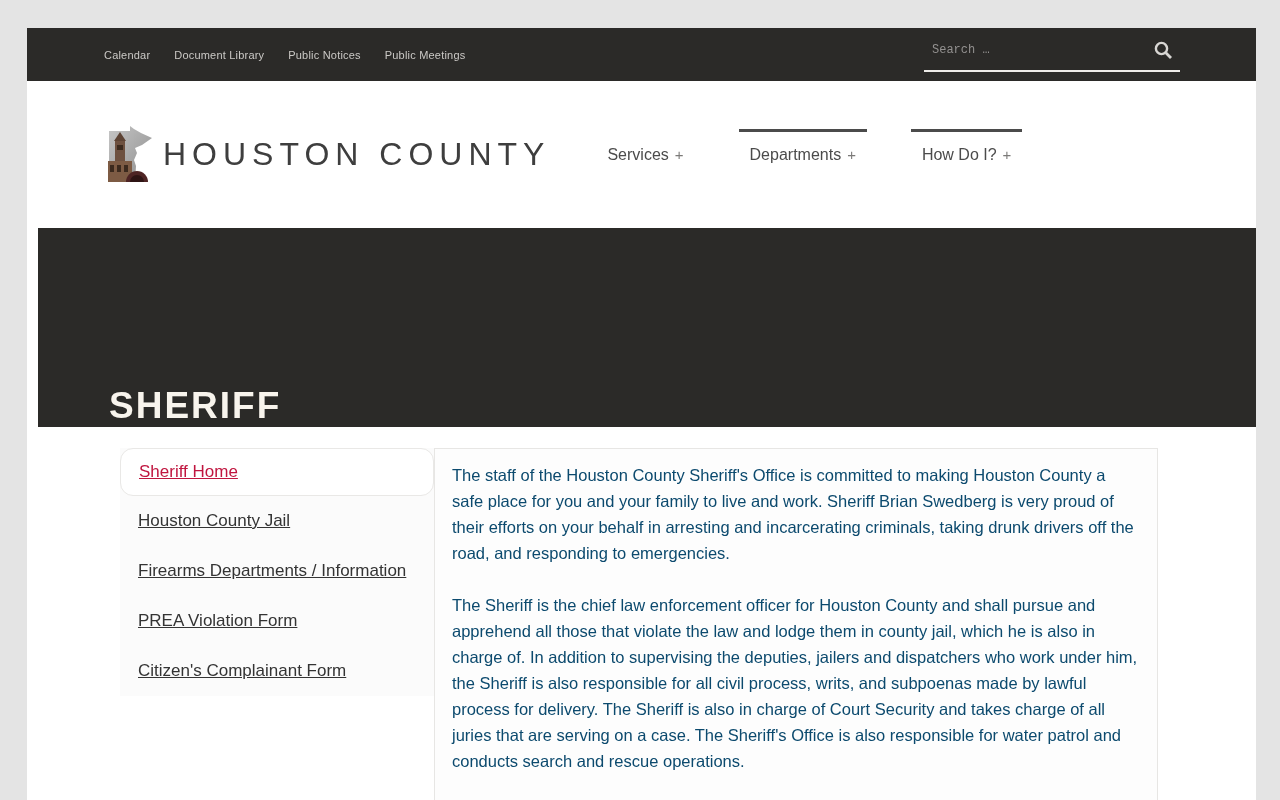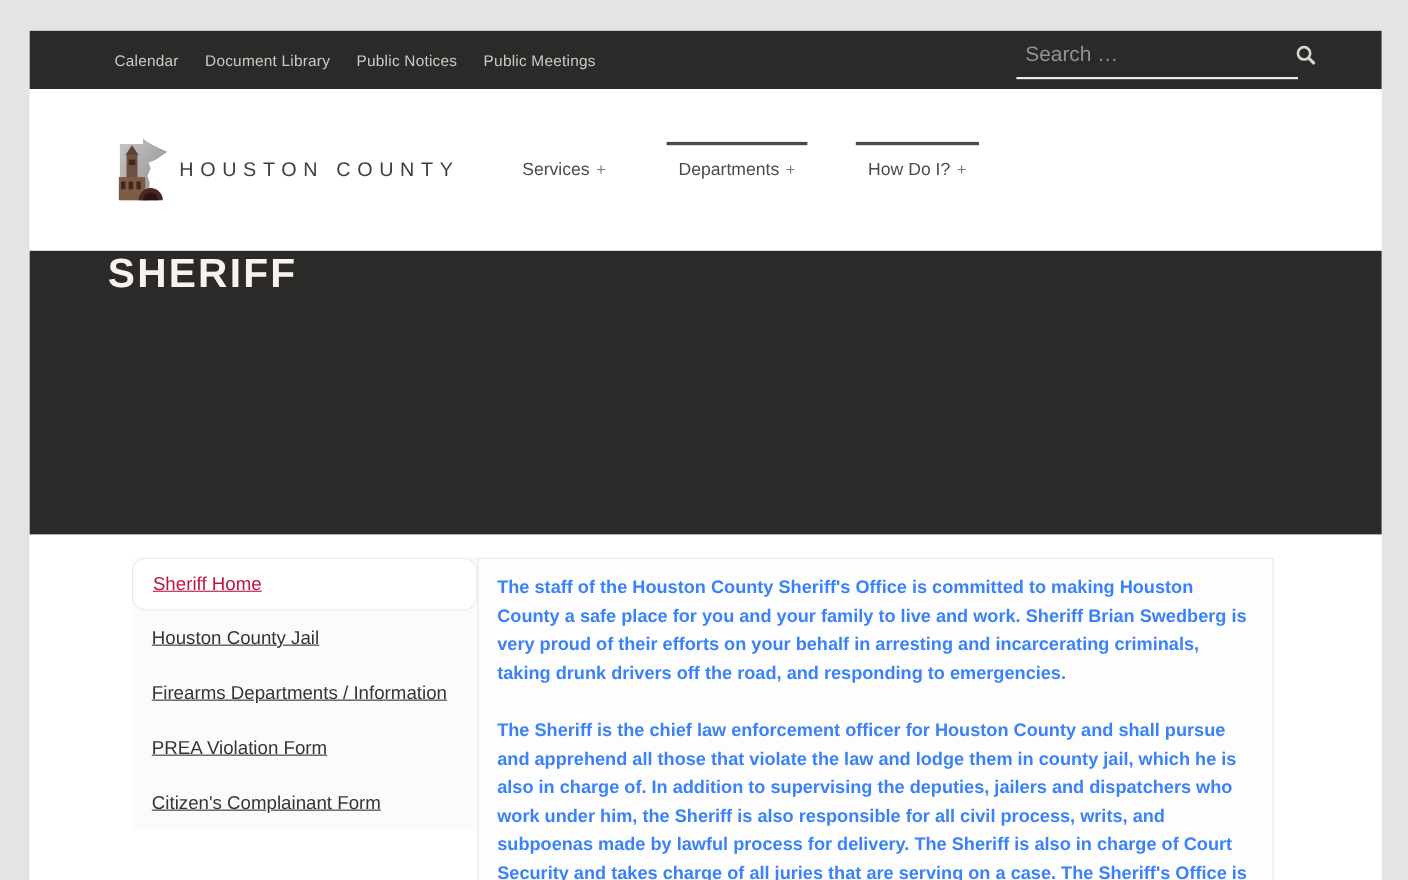--- a/index.html
+++ b/index.html
@@ -15,71 +15,71 @@
   }
 
   
   .topbar {
     height:53px; background:#2b2a28;
     display:flex; align-items:center;
     padding:0 76px 0 77px;
   }
   .topbar a.util-link {
     color:#cbc9c6; text-decoration:none;
-    font-size:14px; margin-right:24px; letter-spacing:.2px;
+    font-size:11px; margin-right:24px; letter-spacing:.2px;
     cursor:pointer;
   }
   .searchbox {
     margin-left:auto; width:256px;
     display:flex; align-items:center;
     border-bottom:2px solid #edebe8;
     padding:2px 4px 9px 8px;
   }
   .searchbox input {
     flex:1; background:transparent; border:none; outline:none;
-    font-family:Liberation Sans, sans-serif;
-    font-size:19px; color:#dcdad7;
+    font-family:Liberation Mono, monospace;
+    font-size:12px; color:#dcdad7;
   }
   .searchbox input::placeholder { color:#939190; opacity:1; }
   .search-btn {
     background:none; border:none; cursor:pointer;
     width:26px; height:22px; display:flex; align-items:center; justify-content:center;
   }
 
   
   .header {
     height:147px; background:#ffffff;
     display:flex; align-items:center;
     padding-left:73px;
   }
   .logo { display:flex; align-items:center; cursor:pointer; }
   .site-text { margin-left:9px; }
   .site-title {
-    font-size:18px; font-weight:400; color:#3e3e3e;
+    font-size:32px; font-weight:400; color:#3e3e3e;
     letter-spacing:6px; white-space:nowrap;
   }
   .site-subtitle {
     font-size:12px; color:#807f7d; letter-spacing:2.5px; margin-top:5px;
   }
   .mainnav { display:flex; margin-left:46px; align-items:flex-start;gap:44px; }
   .nav-item {
     position:relative; font-size:16px; color:#4b4b4b;
     padding:17px 11px; cursor:pointer; white-space:nowrap;
   }
   .nav-item .plus { color:#7b7a78; margin-left:6px; font-size:15px; }
   .nav-item .plus:empty { display:none; }
   .nav-item.active::before {
     content:""; position:absolute; top:0; left:0; right:0;
     height:3px; background:#4b4b4b;
   }
 
   
   .hero {
-    height:258px; background:#2b2a28;
-    display:flex; align-items:flex-start; padding-left:71px;
+    height:199px; background:#2b2a28;
+    display:flex; align-items:flex-end; padding-left:71px;margin-left:11px;
   }
   .hero h1 {
     color:#f8f4ed; font-size:37px; font-weight:700; letter-spacing:2px;
   }
 
   
   .content-area {
     display:flex; align-items:flex-start;
     padding:21px 0 0 93px; background:#ffffff;
     min-height:373px;
@@ -95,23 +95,22 @@
     background:#ffffff; border:1px solid #e9e8e6;
     color:#c0153f; padding:13px 10px 13px 18px;
   }
   .maincard {
     width:724px; background:#fdfdfd;
     border:1px solid #e7e6e4;
     padding:13px 18px 24px 17px;
     min-height:352px;
   }
   .maincard p {
-    font-size:16.5px; line-height:26px; color:#3b82f6;
+    font-size:16.5px; line-height:26px; color:#0c4a6e;
     margin-bottom:26px;
-    font-weight:bold;
   }
 </style>
 </head>
 <body>
 
 <div class="page">
 
   <div class="topbar">
     <a class="util-link">Calendar</a>
     <a class="util-link">Document Library</a>

